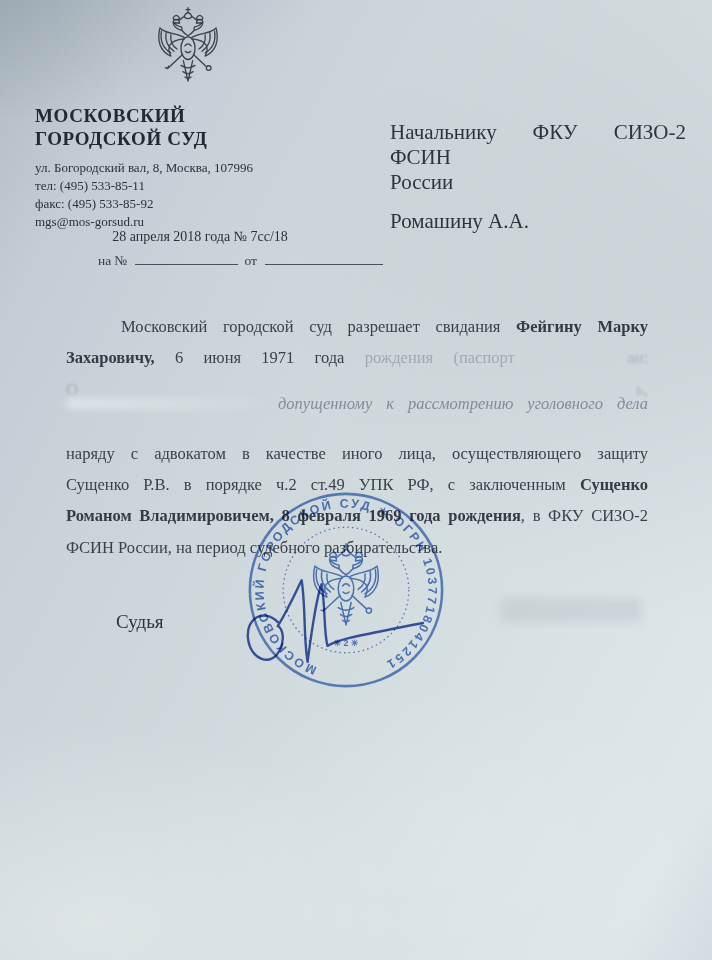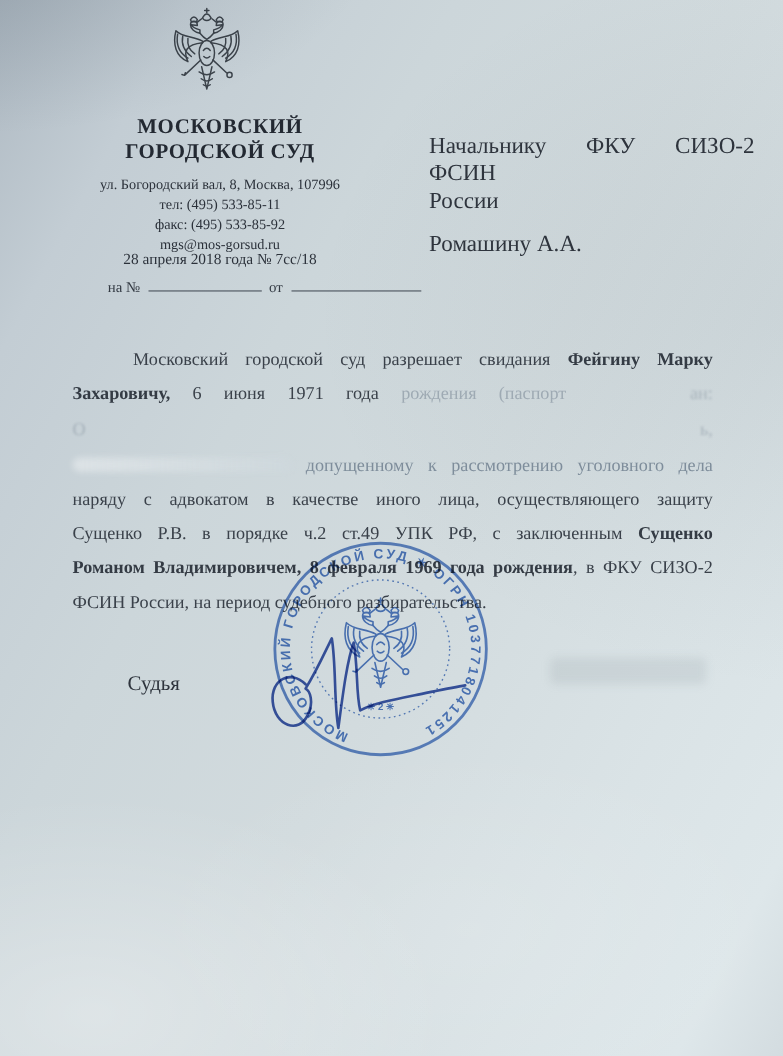--- a/index.html
+++ b/index.html
@@ -14,21 +14,21 @@
     background:
       radial-gradient(620px 300px at -4% -6%, rgba(60,75,90,.22), transparent 60%),
       radial-gradient(700px 520px at 104% 30%, rgba(88,102,112,.10), transparent 65%),
       radial-gradient(520px 320px at 12% 96%, rgba(255,255,255,.30), transparent 62%),
       radial-gradient(420px 240px at 60% 88%, rgba(255,255,255,.12), transparent 70%);
   }
   .abs{position:absolute;}
 
   
   .emblem{left:149px;top:6px;color:#353b43;opacity:.88;mix-blend-mode:multiply;}
-  .lh{left:35px;top:104px;width:330px;text-align:center;color:#232932;}
+  .lh{left:35px;top:104px;width:330px;text-align:left;color:#232932;}
   .lh .title{font-size:19px;font-weight:bold;line-height:23px;letter-spacing:.6px;}
   .lh .addr{margin-top:9px;font-size:13px;line-height:18px;color:#2b313a;}
   .dateline{left:35px;top:229px;width:330px;text-align:center;font-size:14px;color:#2b313a;}
   .refline{left:62px;top:252px;font-size:13.5px;color:#333a43;margin-left:36px;}
   .blank{display:inline-block;height:12px;border-bottom:1.2px solid #49515b;}
   .blank.b1{width:103px;margin:0 6px 0 8px;}
   .blank.b2{width:118px;margin-left:8px;}
 
   
   .rcpt{left:390px;top:120px;width:296px;font-size:21px;line-height:25px;color:#2e343d;}
@@ -131,21 +131,21 @@
     <span class="f1">рождения (паспорт</span>
     <span class="gap"></span>
     <span class="f2">ан:</span>
   </div>
 
   <div class="abs bline l3" style="top:374px;">
     <span class="f2">О</span>
     <span class="f2">ь,</span>
   </div>
 
-  <div class="abs bline l4" style="top:407px;">
+  <div class="abs bline l4" style="top:388px;font-style:italic;">
     <span class="smudge"></span>
     <span class="l4text">допущенному к рассмотрению уголовного дела</span>
   </div>
 
   <div class="abs bline" style="top:438px;">
     <span>наряду с адвокатом в качестве иного лица, осуществляющего защиту</span>
   </div>
 
   <div class="abs bline" style="top:469px;">
     <span>Сущенко Р.В. в порядке ч.2 ст.49 УПК РФ, с заключенным</span>

